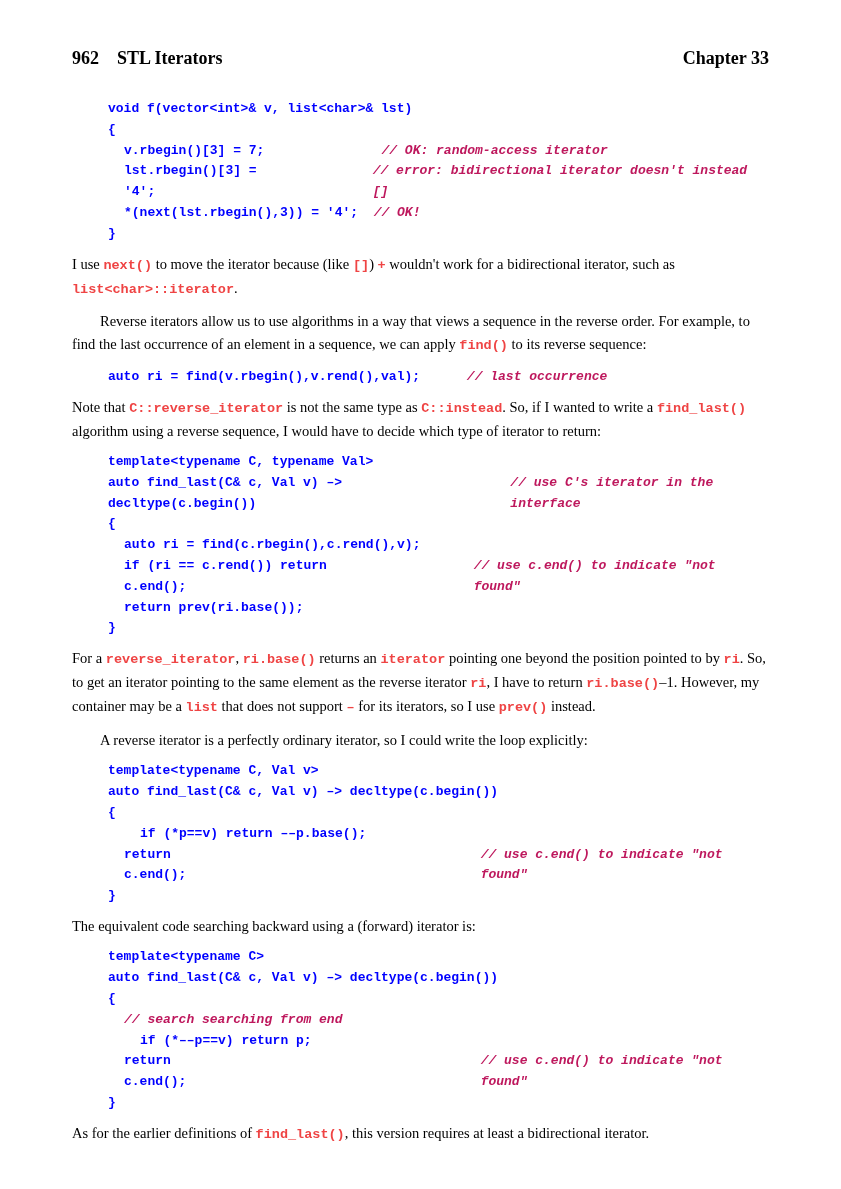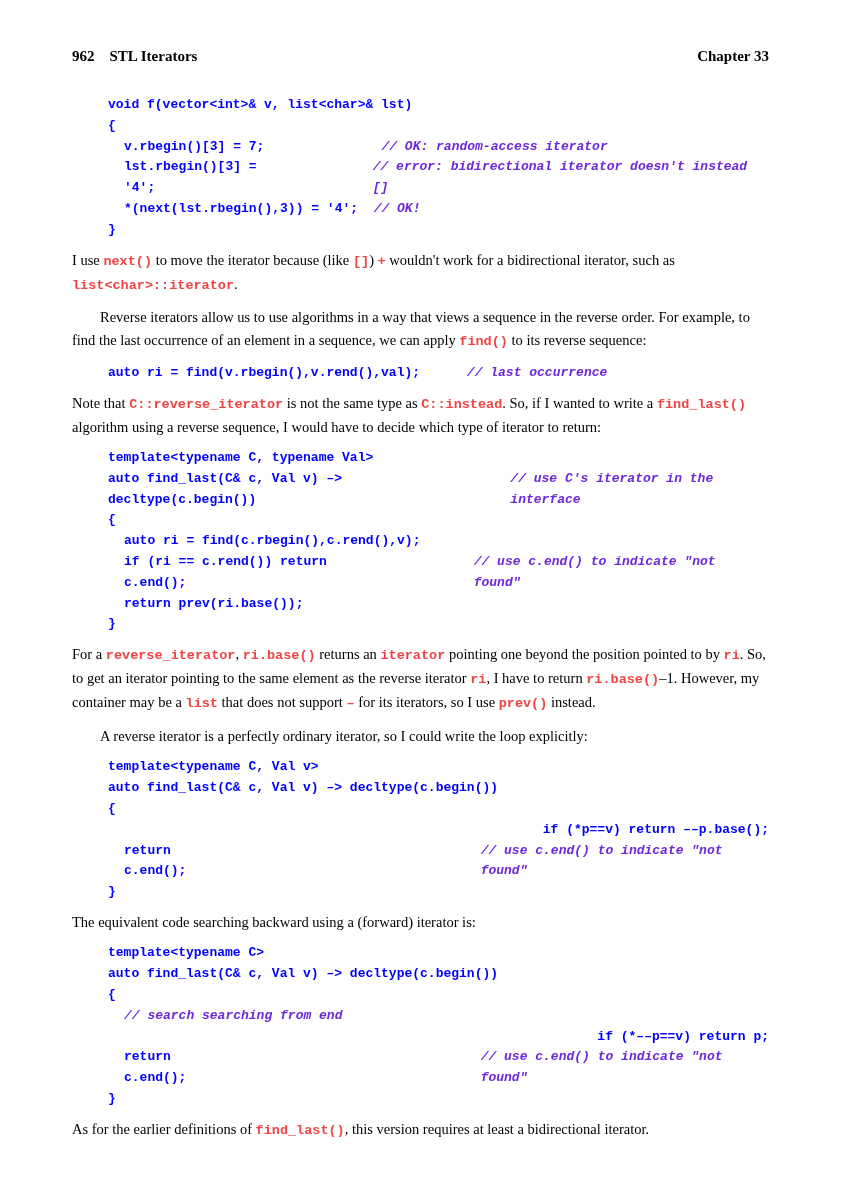--- a/index.html
+++ b/index.html
@@ -16,21 +16,21 @@
       min-height: 1189px;
       padding: 48px 72px 60px 72px;
       position: relative;
     }
     .header {
       display: flex;
       justify-content: space-between;
       align-items: baseline;
       margin-bottom: 30px;
       font-weight: bold;
-      font-size: 15px;
+      font-size: 18px;
     }
     .header-left { font-weight: bold; }
     .header-right { font-weight: bold; }
 
     .body-text {
       font-size: 14.5px;
       line-height: 1.55;
       color: #000;
       margin-bottom: 10px;
     }
@@ -40,23 +40,23 @@
       font-weight: bold;
       color: #00f;
       margin: 8px 0 8px 36px;
       line-height: 1.6;
     }
     .code-block .code-line {
       display: flex;
       align-items: baseline;
     }
     .code-main { color: #00f; font-weight: bold; }
-    .code-comment { color: #6d28d9; font-weight: bold; font-style: italic; }
+    .code-comment { color: #be185d; font-weight: bold; font-style: italic; }
     .code-indent1 { padding-left: 16px; }
-    .code-indent2 { padding-left: 32px; justify-content: flex-end; }
+    .code-indent2 { padding-left: 32px; }
 
     .inline-code { 
       font-family: "Courier New", Courier, monospace; 
       font-weight: bold;
       color: #ef4444;
       font-size: 13.5px;
     }
 
     p { margin-bottom: 10px; }
     .para-indent { text-indent: 28px; }

